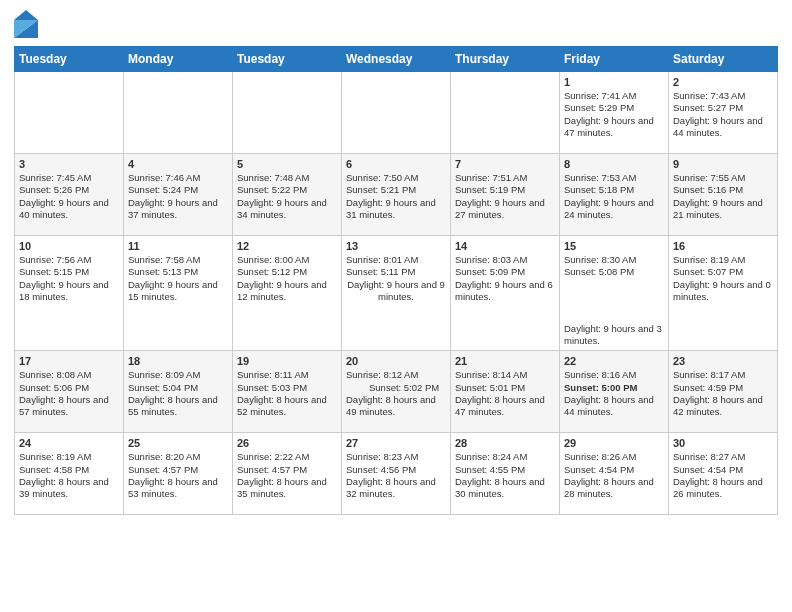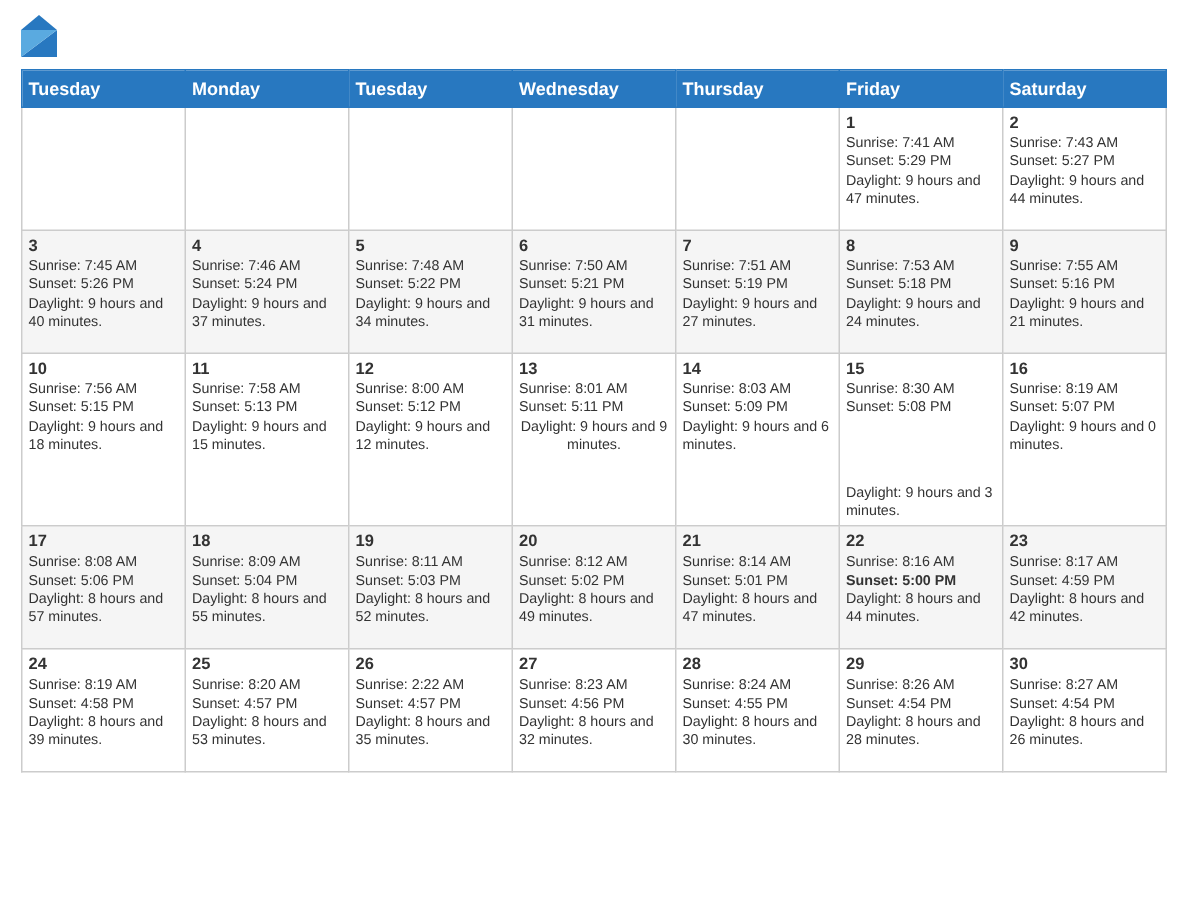--- a/index.html
+++ b/index.html
@@ -249,21 +249,21 @@
           </td>
           <td>
             <span class="day-num">19</span>
             <div style="line-height: 1.3;">Sunrise: 8:11 AM</div>
             <div style="line-height: 1.3;">Sunset: 5:03 PM</div>
             <div style="line-height: 1.3;">Daylight: 8 hours and 52 minutes.</div>
           </td>
           <td>
             <span class="day-num">20</span>
             <div style="line-height: 1.3;">Sunrise: 8:12 AM</div>
-            <div style="line-height: 1.3;">Sunset: 5:02 PM</div>
+            <div style="line-height: 1.3; margin-left: 23px;">Sunset: 5:02 PM</div>
             <div style="line-height: 1.3;">Daylight: 8 hours and 49 minutes.</div>
           </td>
           <td>
             <span class="day-num">21</span>
             <div style="line-height: 1.3;">Sunrise: 8:14 AM</div>
             <div style="line-height: 1.3;">Sunset: 5:01 PM</div>
             <div style="line-height: 1.3;">Daylight: 8 hours and 47 minutes.</div>
           </td>
           <td>
             <span class="day-num">22</span>

